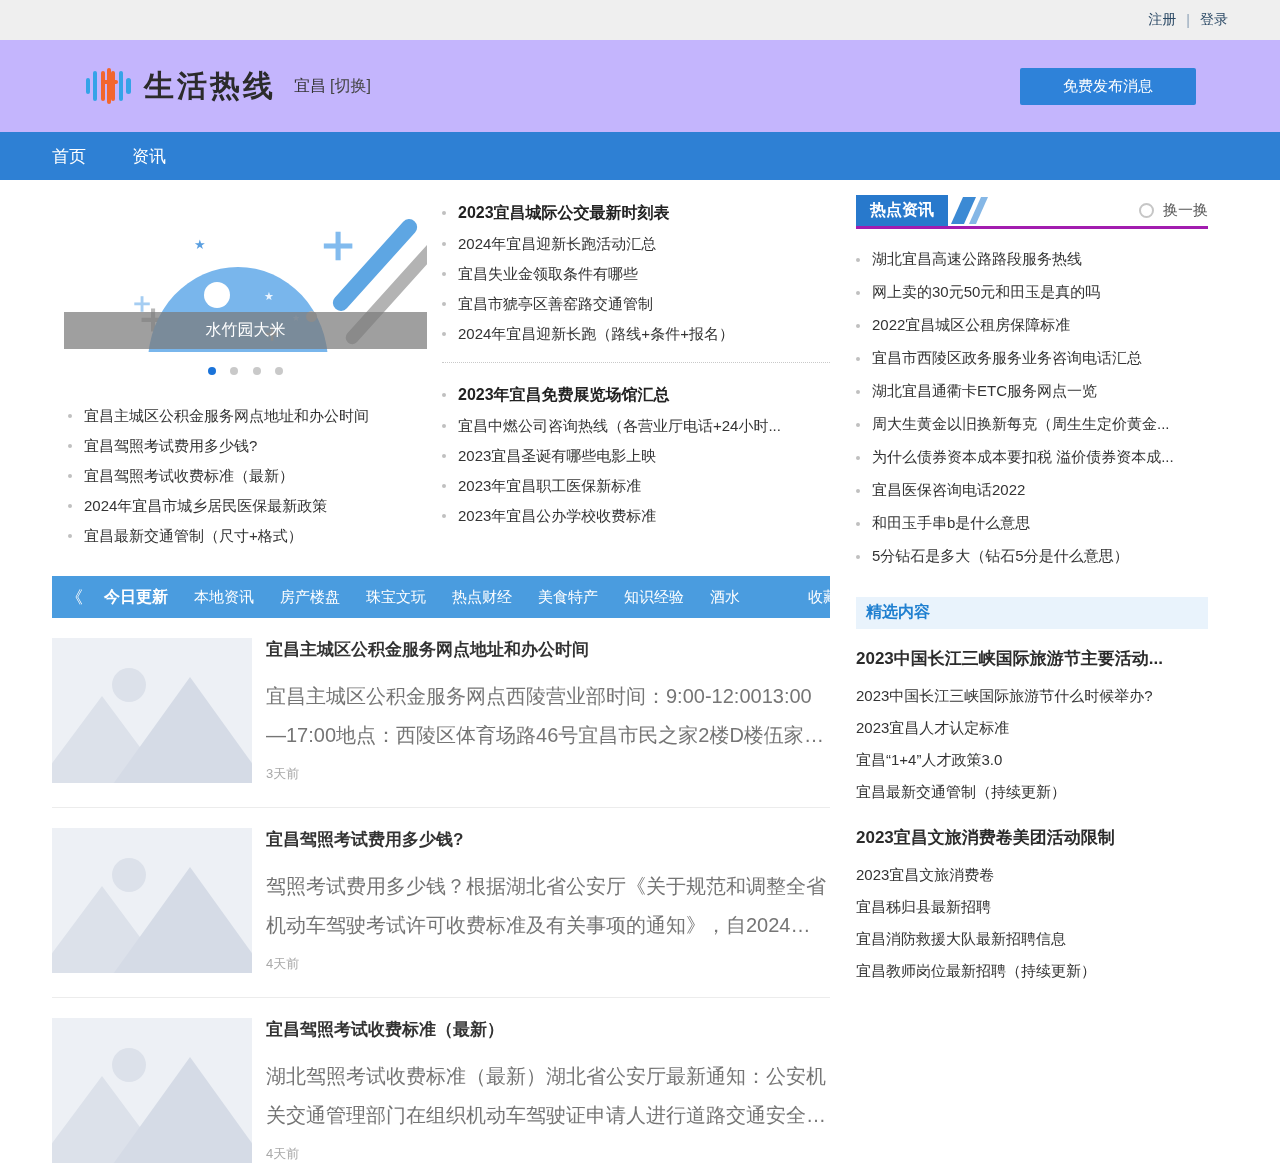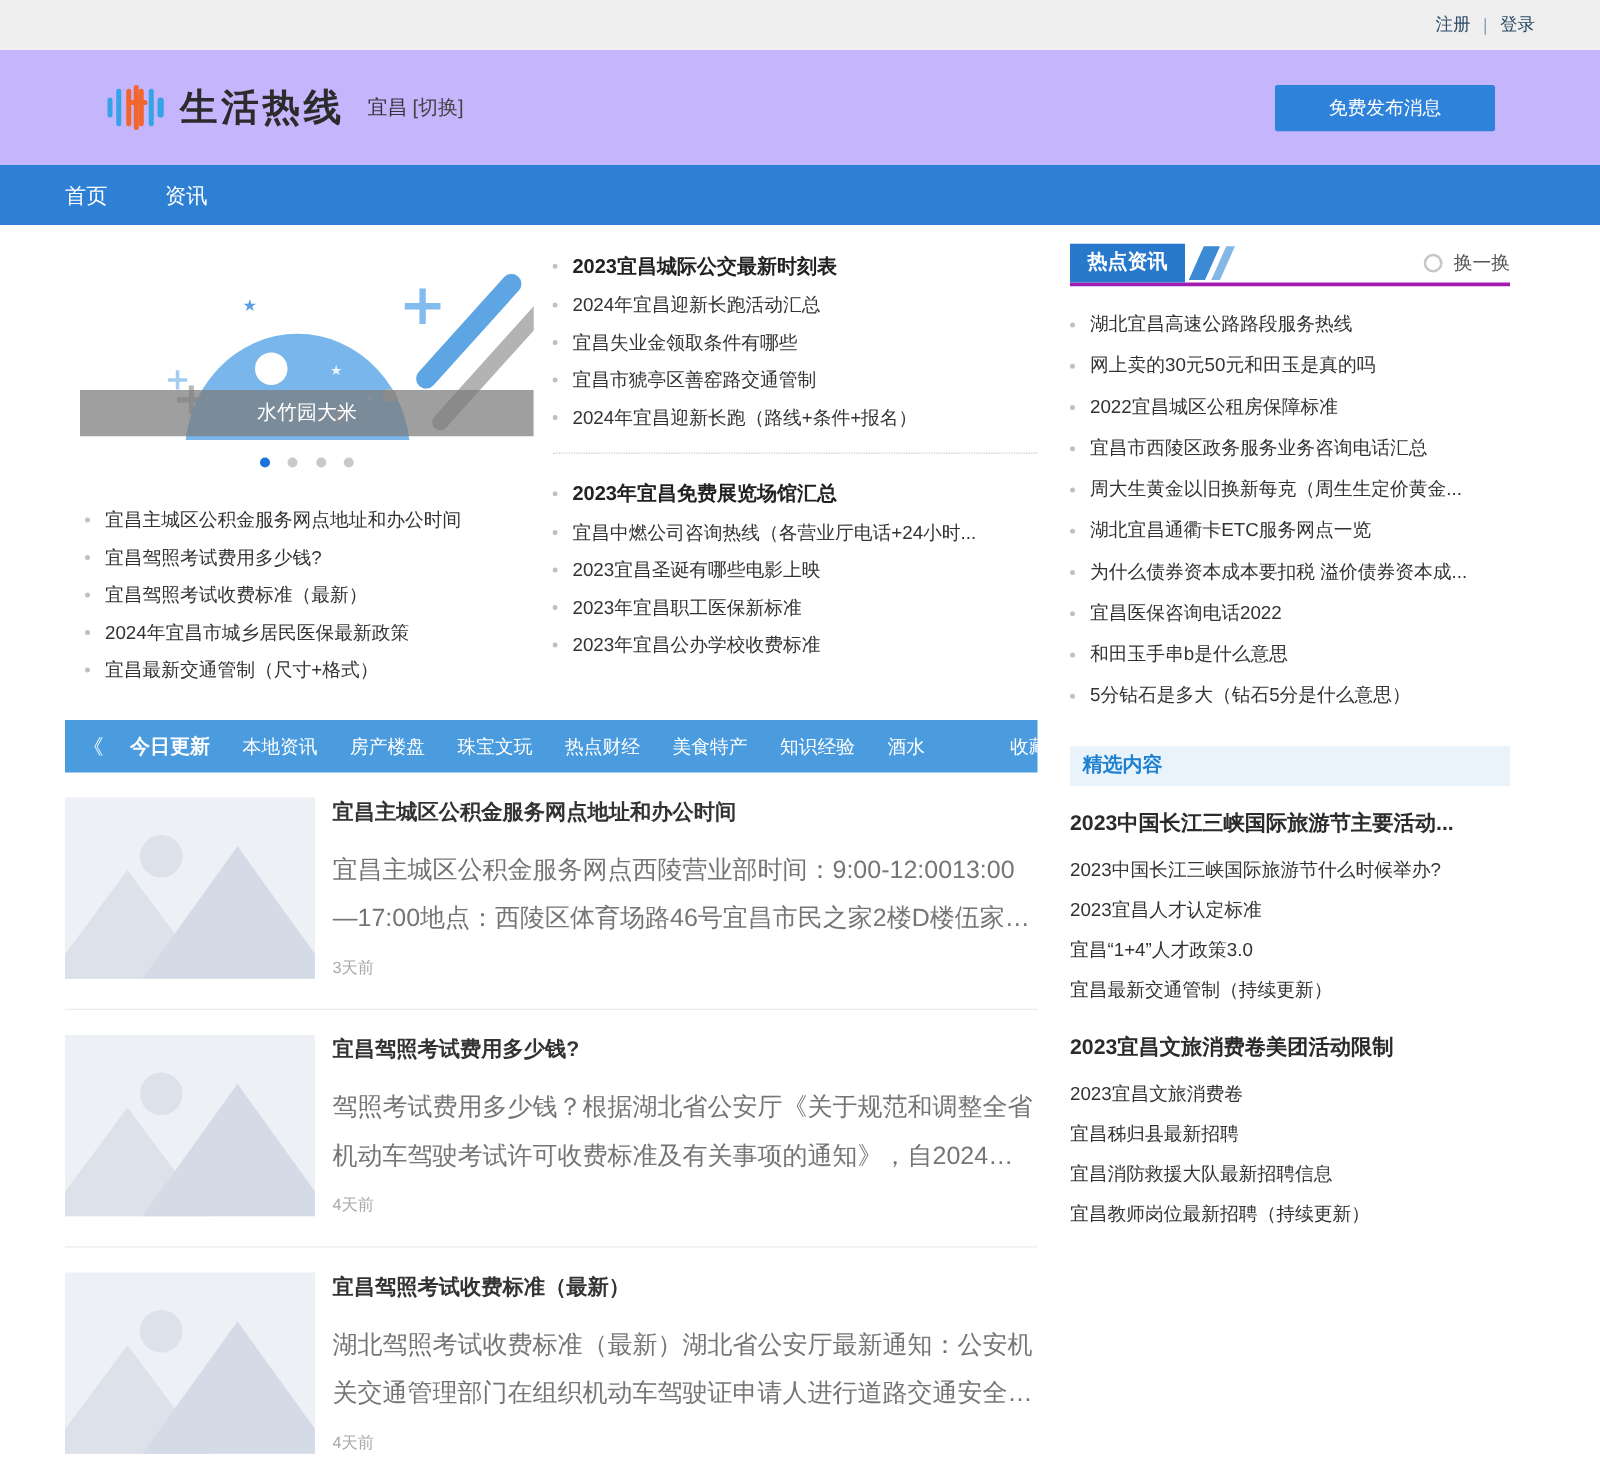--- a/index.html
+++ b/index.html
@@ -370,26 +370,26 @@
           <a>2022宜昌城区公租房保障标准</a>
         </li>
 
         <li class="row">
           <span class="bullet"></span>
           <a>宜昌市西陵区政务服务业务咨询电话汇总</a>
         </li>
 
         <li class="row">
           <span class="bullet"></span>
+          <a>湖北宜昌通衢卡ETC服务网点一览</a>
+        </li>
+
+        <li class="row">
+          <span class="bullet"></span>
           <a>周大生黄金以旧换新每克（周生生定价黄金...</a>
-        </li>
-
-        <li class="row">
-          <span class="bullet"></span>
-          <a>湖北宜昌通衢卡ETC服务网点一览</a>
         </li>
 
         <li class="row">
           <span class="bullet"></span>
           <a>为什么债券资本成本要扣税 溢价债券资本成...</a>
         </li>
 
         <li class="row">
           <span class="bullet"></span>
           <a>宜昌医保咨询电话2022</a>

